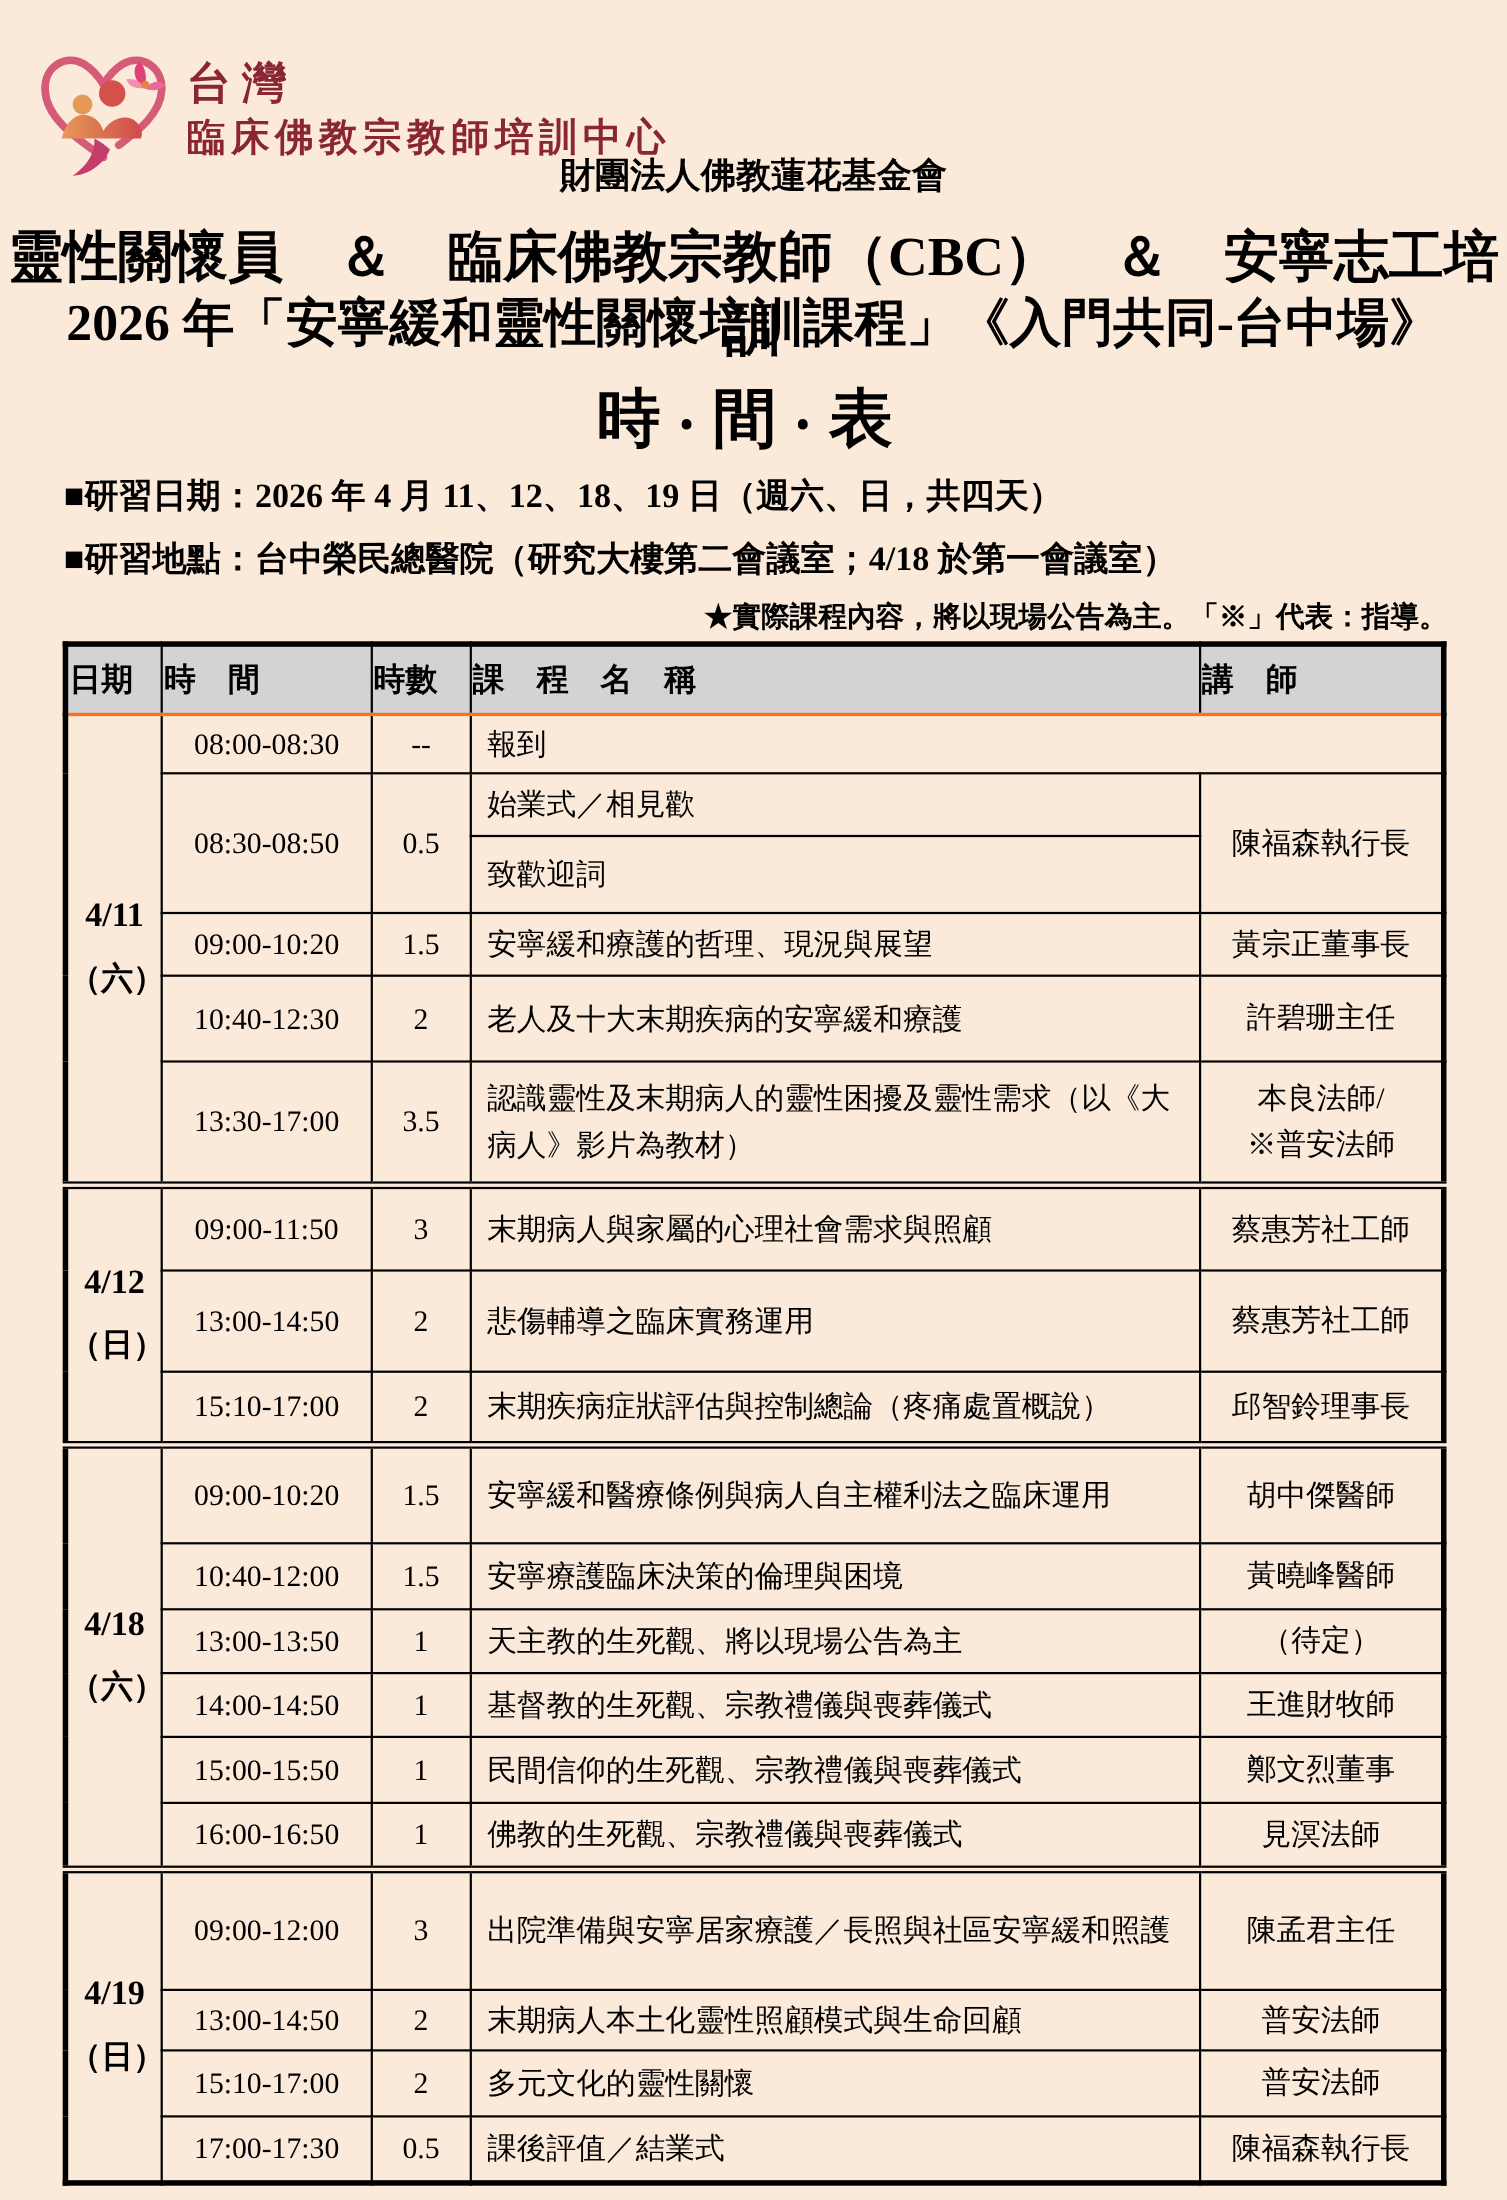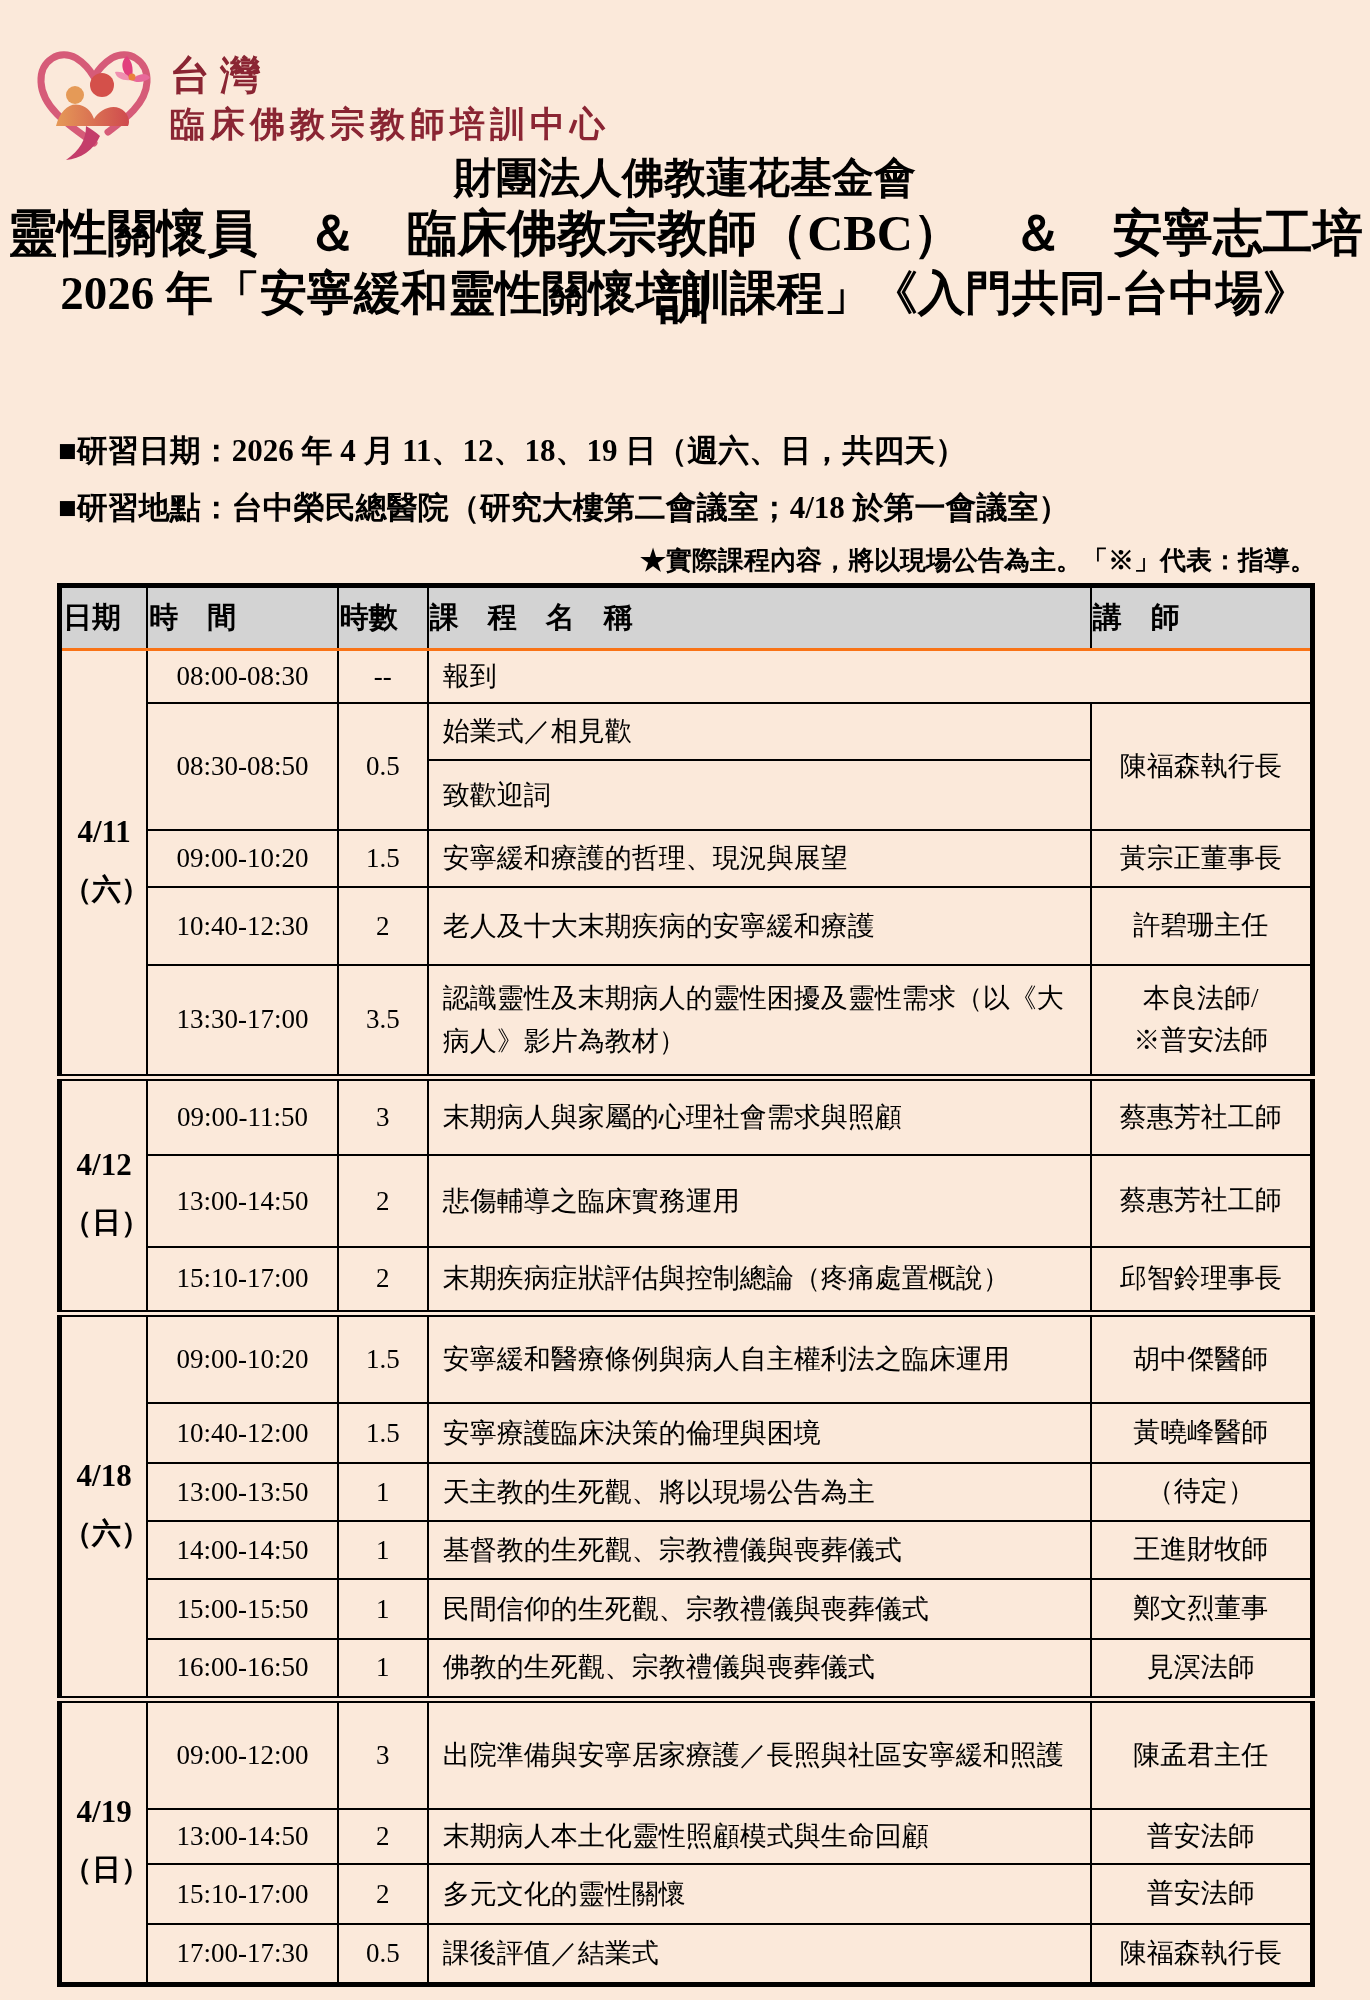--- a/index.html
+++ b/index.html
@@ -19,21 +19,21 @@
   .logo-text{margin-left:6px;margin-top:14px;color:#8a2533;}
   .logo-top{display:flex;align-items:flex-start;}
   .logo-zh-short{font-size:40px;font-weight:bold;letter-spacing:10px;line-height:1.1;}
   .logo-en{margin-left:6px;margin-top:2px;font-weight:bold;line-height:1.15;}
   .logo-en-small{font-size:15px;}
   .logo-en-long{font-size:16px;}
   .logo-zh-long{font-size:35px;font-weight:bold;letter-spacing:5px;margin-top:3px;}
 
   
   .center{position:absolute;left:0;right:0;text-align:center;font-weight:bold;}
-  .title-org{top:150px;font-size:42px;}
+  .title-org{top:138px;font-size:32px;}
   .title-course{top:200px;font-size:50px;}
   .title-year{top:262px;font-size:47px;}
   .title-timetable{top:338px;font-size:58px;letter-spacing:16px;}
 
   
   .info-line{position:absolute;left:58px;font-weight:bold;font-size:31px;}
   .info-date{top:430px;}
   .info-place{top:487px;}
   .info-note{position:absolute;right:54px;top:543px;font-weight:bold;font-size:26px;}
 
@@ -93,20 +93,21 @@
       <div class="logo-top">
         <div class="logo-zh-short">台灣</div>
       </div>
       <div class="logo-zh-long">臨床佛教宗教師培訓中心</div>
     </div>
   </div>
 
   <div class="center title-org">財團法人佛教蓮花基金會</div>
   <div class="center title-course">靈性關懷員　＆　臨床佛教宗教師（CBC）　＆　安寧志工培訓</div>
   <div class="center title-year">2026 年「安寧緩和靈性關懷培訓課程」《入門共同-台中場》</div>
+  <div class="center title-timetable">時‧間‧表</div>
 
   <div class="info-line info-date">■研習日期：2026 年 4 月 11、12、18、19 日（週六、日，共四天）</div>
   <div class="info-line info-place">■研習地點：台中榮民總醫院（研究大樓第二會議室；4/18 於第一會議室）</div>
   <div class="info-note">★實際課程內容，將以現場公告為主。「※」代表：指導。</div>
 
   <table class="schedule">
     <colgroup>
       <col style="width:7%">
       <col style="width:15.2%">
       <col style="width:7.2%">

